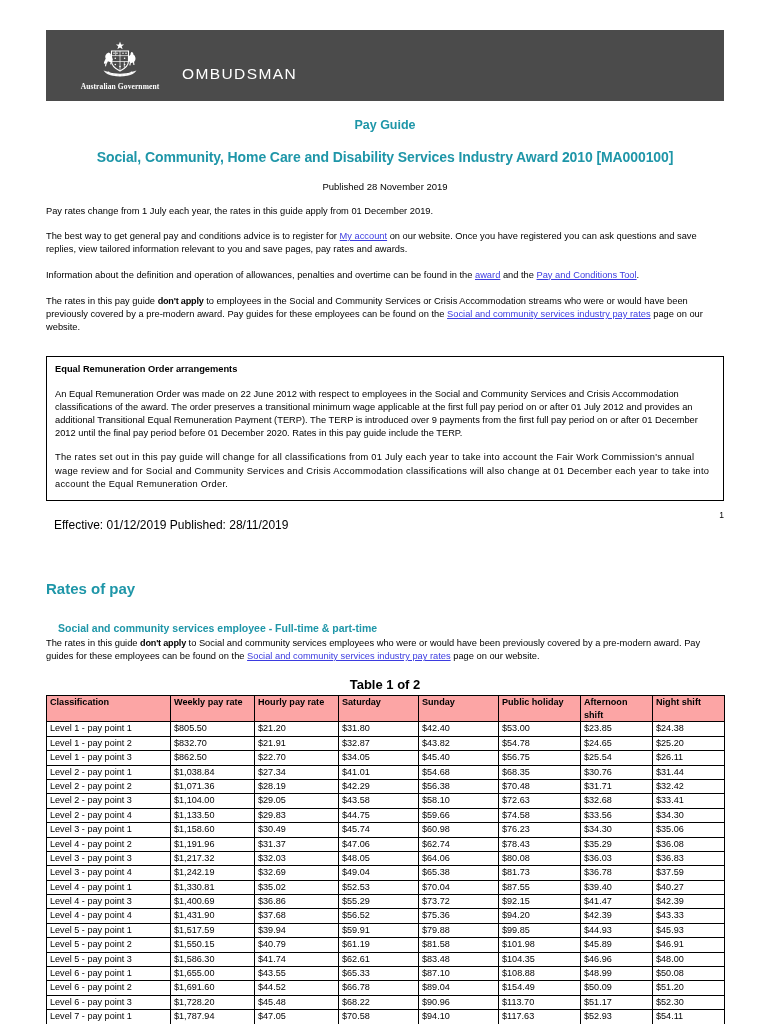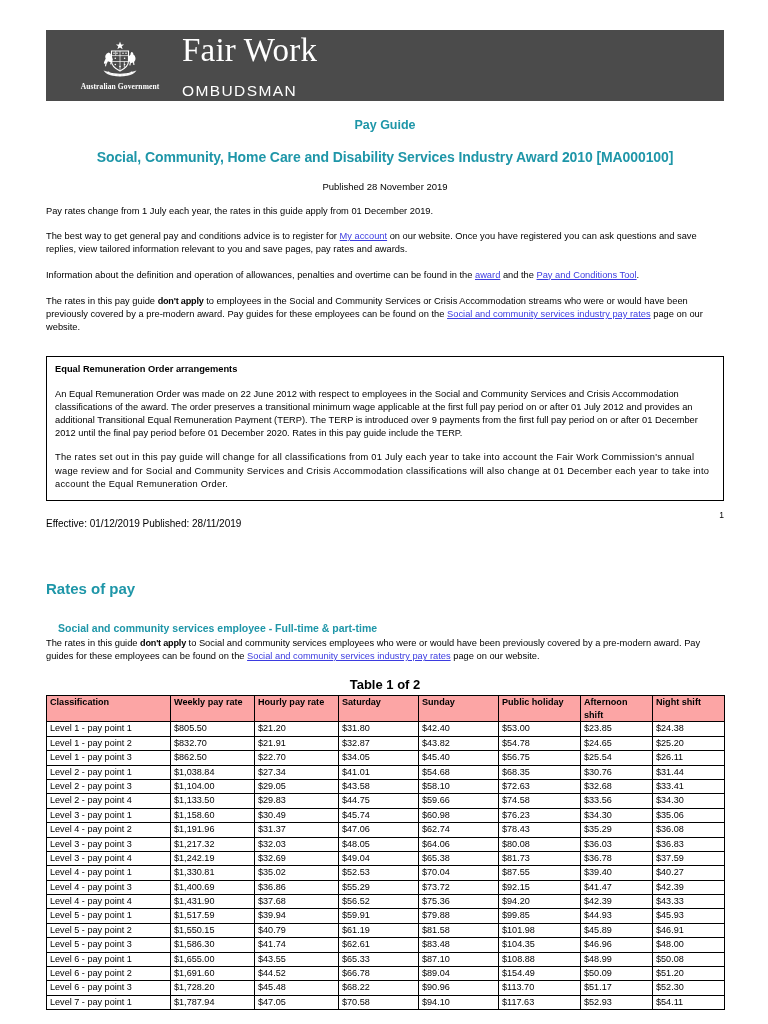--- a/index.html
+++ b/index.html
@@ -134,23 +134,23 @@
 
   
   .pageno {
     position: absolute;
     right: 0;
     top: 480px;
     font-size: 8.5px;
   }
   .effective {
     position: absolute;
-    left: 0;
+    left: 8px;
     top: 488px;
-    font-size: 10px;
+    font-size: 12px;
   }
 
   
   .rates-wrap { position: absolute; left: 0; top: 550px; width: 678px; }
   .rates-heading {
     font-size: 15px;
     font-weight: bold;
     margin: 0;
   }
   .sub-heading {
@@ -242,21 +242,20 @@
             <circle cx="19.0" cy="33.9" r="1.0"></circle>
               <circle cx="23.0" cy="34.2" r="1.0"></circle>
             <circle cx="27.0" cy="33.9" r="1.0"></circle>
               <circle cx="31.0" cy="33.0" r="1.0"></circle>
             <circle cx="34.5" cy="31.6" r="1.0"></circle>
           </g>
         </svg>
         <div class="crest-caption">Australian Government</div>
       </div>
       <div class="wordmark">
-        <div class="wordmark-top">Fair Work</div>
         <div class="wordmark-bottom">OMBUDSMAN</div>
       </div>
     </div>
 
     <div class="doc-title teal">Pay Guide</div>
     <div class="award-title teal">Social, Community, Home Care and Disability Services Industry Award 2010 [MA000100]</div>
     <div class="published">Published 28 November 2019</div>
 
     <p class="body"><span>Pay rates change from 1 July each year, the rates in this guide apply from 01 December 2019.</span></p>
 
@@ -340,20 +339,30 @@
               <td>Level 2 - pay point 1</td>
               <td>$1,038.84</td>
               <td>$27.34</td>
               <td>$41.01</td>
               <td>$54.68</td>
               <td>$68.35</td>
               <td>$30.76</td>
               <td>$31.44</td>
             </tr>
             <tr>
+              <td>Level 2 - pay point 2</td>
+              <td>$1,071.36</td>
+              <td>$28.19</td>
+              <td>$42.29</td>
+              <td>$56.38</td>
+              <td>$70.48</td>
+              <td>$31.71</td>
+              <td>$32.42</td>
+            </tr>
+            <tr>
               <td>Level 2 - pay point 3</td>
               <td>$1,104.00</td>
               <td>$29.05</td>
               <td>$43.58</td>
               <td>$58.10</td>
               <td>$72.63</td>
               <td>$32.68</td>
               <td>$33.41</td>
             </tr>
             <tr>

